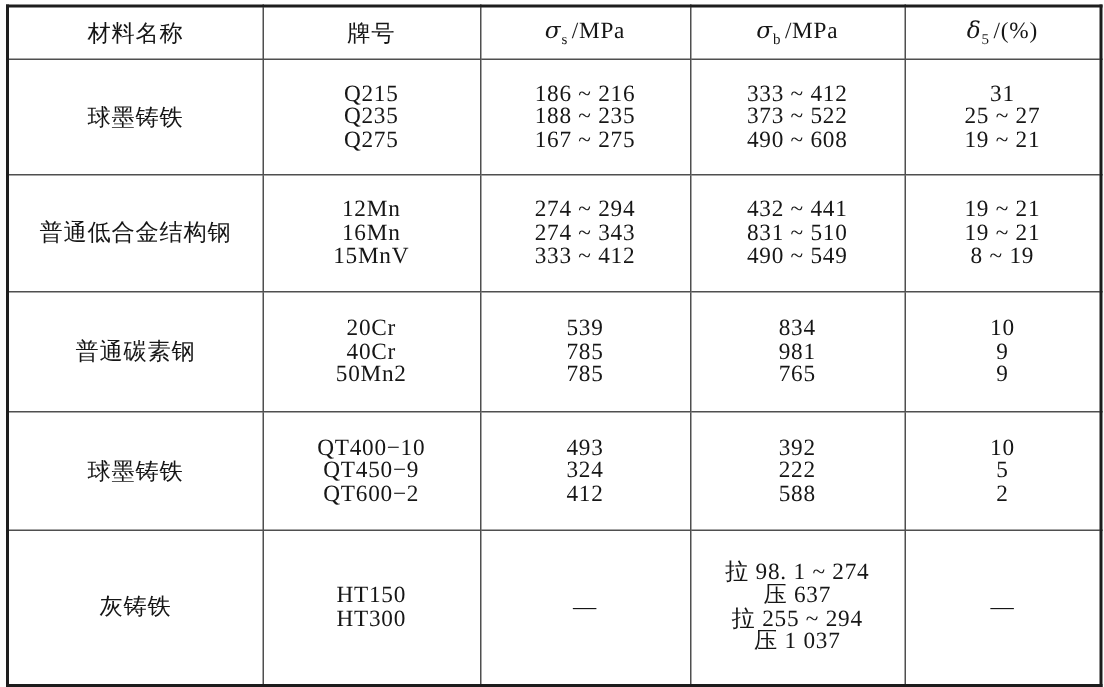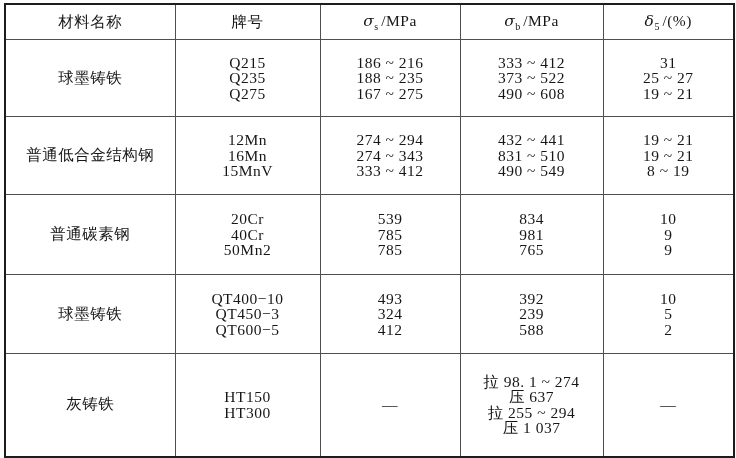--- a/index.html
+++ b/index.html
@@ -203,35 +203,35 @@
       </td>
     </tr>
 
     <tr class="g4">
       <td>
         <span>球墨铸铁</span>
       </td>
       <td>
         <div class="lines">
           <div>QT400−10</div>
-          <div>QT450−3</div>
-          <div>QT600−5</div>
+          <div>QT450−9</div>
+          <div>QT600−2</div>
         </div>
       </td>
       <td>
         <div class="lines">
           <div>493</div>
           <div>324</div>
           <div>412</div>
         </div>
       </td>
       <td>
         <div class="lines">
           <div>392</div>
-          <div>239</div>
+          <div>222</div>
           <div>588</div>
         </div>
       </td>
       <td>
         <div class="lines">
           <div>10</div>
           <div>5</div>
           <div>2</div>
         </div>
       </td>

